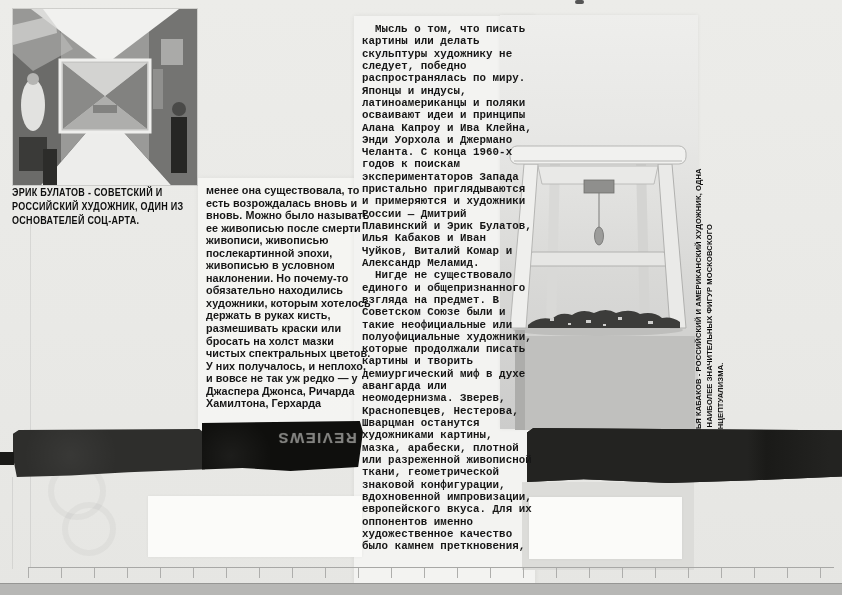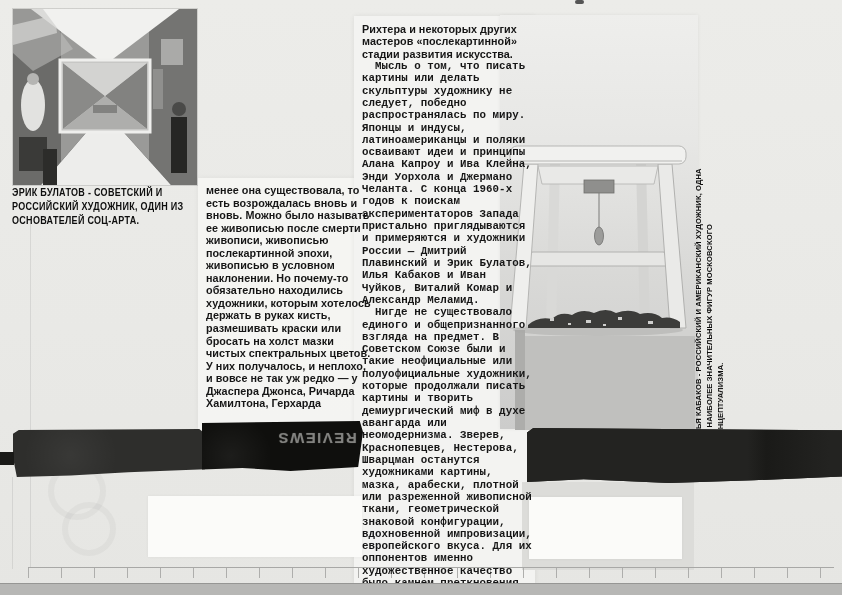--- a/index.html
+++ b/index.html
@@ -143,21 +143,20 @@
 <div class="abs caption-bulatov">ЭРИК БУЛАТОВ - СОВЕТСКИЙ И РОССИЙСКИЙ ХУДОЖНИК, ОДИН ИЗ ОСНОВАТЕЛЕЙ СОЦ-АРТА.</div>
 
 <div class="abs paper-mid"></div>
 <div class="abs paper-right"></div>
 
 <div class="abs col-text col-left">
   <p>менее она существовала, то есть возрождалась вновь и вновь. Можно было называть ее живописью после смерти живописи, живописью послекартинной эпохи, живописью в условном наклонении. Но почему-то обязательно находились художники, которым хотелось держать в руках кисть, размешивать краски или бросать на холст мазки чистых спектральных цветов. У них получалось, и неплохо, и вовсе не так уж редко — у Джаспера Джонса, Ричарда Хамилтона, Герхарда</p>
 </div>
 
 <div class="abs col-text col-right">
-  <p>Рихтера и некоторых других мастеров «послекартинной» стадии развития искусства.</p>
   <p class="indent">Мысль о том, что писать картины или делать скульптуры художнику не следует, победно распространялась по миру. Японцы и индусы, латиноамериканцы и поляки осваивают идеи и принципы Алана Капроу и Ива Клейна, Энди Уорхола и Джермано Челанта. С конца 1960-х годов к поискам экспериментаторов Запада пристально приглядываются и примеряются и художники России — Дмитрий Плавинский и Эрик Булатов, Илья Кабаков и Иван Чуйков, Виталий Комар и Александр Меламид.</p>
   <p class="indent">Нигде не существовало единого и общепризнанного взгляда на предмет. В Советском Союзе были и такие неофициальные или полуофициальные художники, которые продолжали писать картины и творить демиургический миф в духе авангарда или неомодернизма. Зверев, Краснопевцев, Нестерова, Шварцман останутся художниками картины, мазка, арабески, плотной или разреженной живописной ткани, геометрической знаковой конфигурации, вдохновенной импровизации, европейского вкуса. Для их оппонентов именно художественное качество было камнем преткновения,</p>
 </div>
 
 <div class="abs photo-kabakov-bg"></div>
 <div class="abs paper-tab"></div>
 <div class="abs photo-kabakov-lower"></div>
 <div class="abs stool-svg">
   <svg width="200" height="290" viewBox="0 0 200 290">
 

